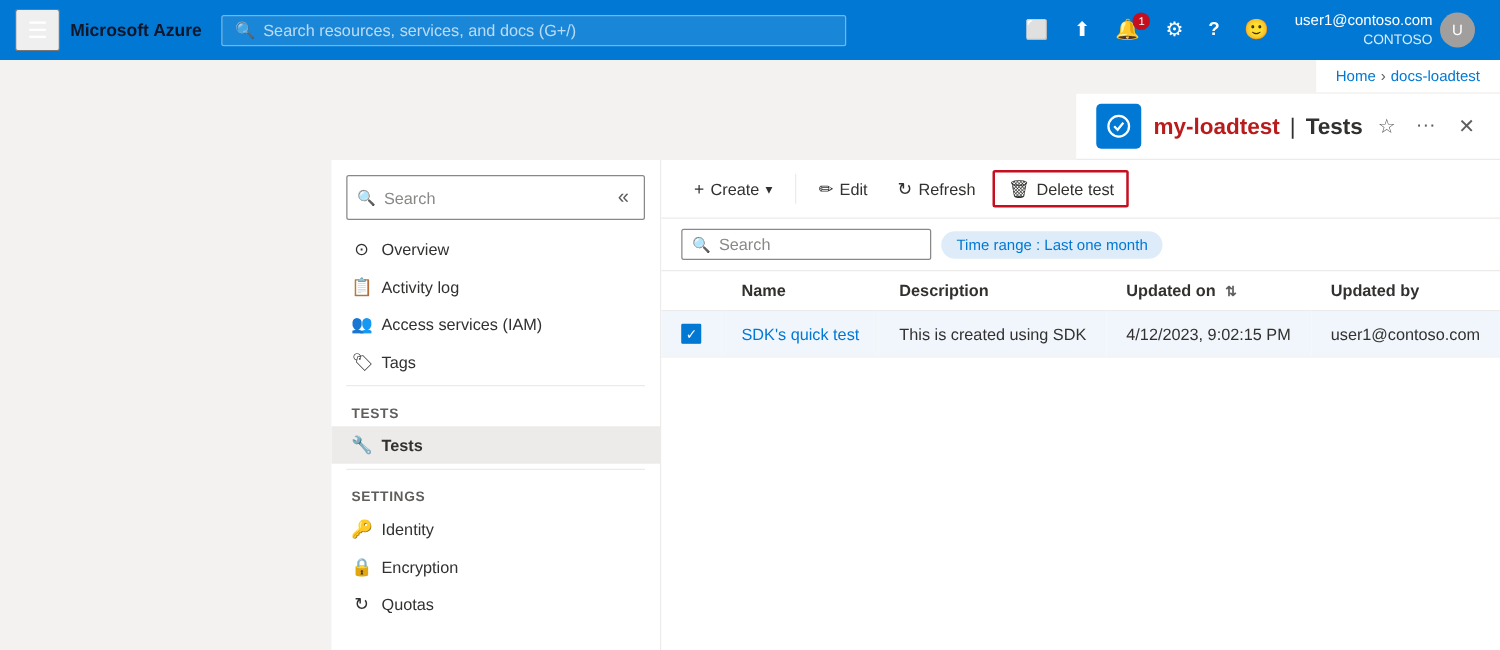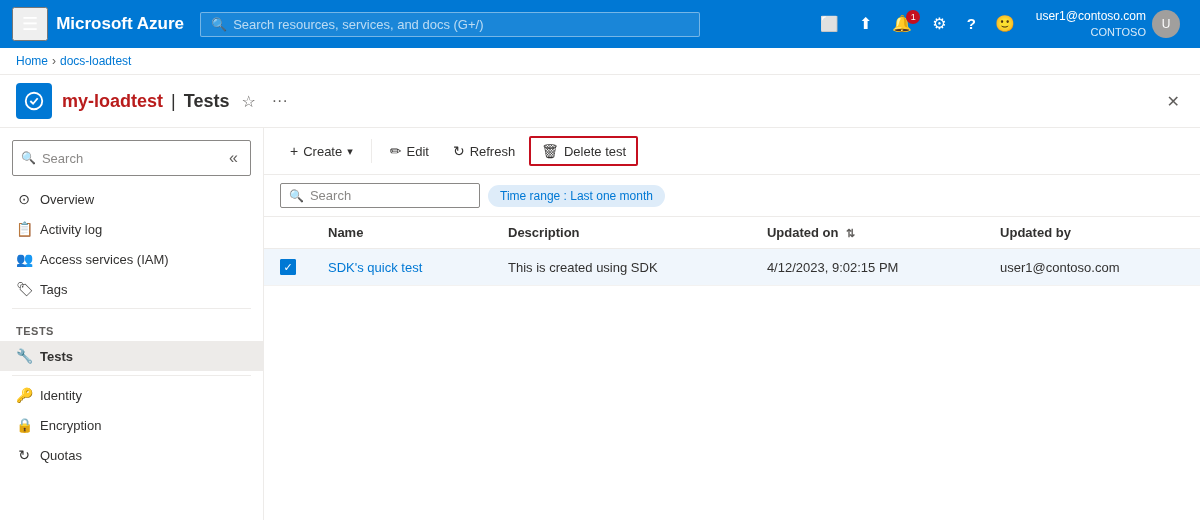--- a/index.html
+++ b/index.html
@@ -14,23 +14,23 @@
       padding: 0 12px;
       gap: 8px;
     }
     .topnav-hamburger {
       color: white;
       font-size: 18px;
       cursor: pointer;
       padding: 4px 8px;
     }
     .topnav-logo {
-      color: #ffffff;
+      color: #0f172a;
       font-weight: 700;
-      font-size: 17px;
+      font-size: 14px;
       margin-right: 8px;
       white-space: nowrap;
     }
     .topnav-search {
       flex: 1;
       max-width: 500px;
       display: flex;
       align-items: center;
       background: #1a86d8;
       border: 1px solid rgba(255,255,255,0.4);
@@ -90,20 +90,21 @@
     }
     .topnav-user-info { text-align: right; line-height: 1.3; }
     .topnav-user-name { font-size: 12px; }
     .topnav-user-tenant { font-size: 11px; opacity: 0.85; }
 
     
     .main-container {
       display: flex;
       flex-direction: column;
       height: calc(100vh - 48px);
+      align-items: flex-end;
     }
 
     
     .breadcrumb {
       padding: 6px 16px;
       display: flex;
       align-items: center;
       gap: 4px;
       font-size: 12px;
       background: #fff;
@@ -445,20 +446,21 @@
       </div>
 
       <hr class="sidebar-divider">
       <div class="sidebar-section-label">Tests</div>
       <div class="sidebar-item active">
         <span class="sidebar-item-icon">🔧</span>
         <span>Tests</span>
       </div>
 
       <hr class="sidebar-divider">
+      <div class="sidebar-section-label">Settings</div>
       <div class="sidebar-item">
         <span class="sidebar-item-icon">🔑</span>
         <span>Identity</span>
       </div>
       <div class="sidebar-item">
         <span class="sidebar-item-icon">🔒</span>
         <span>Encryption</span>
       </div>
       <div class="sidebar-item">
         <span class="sidebar-item-icon" style="font-size:14px;">↻</span>

